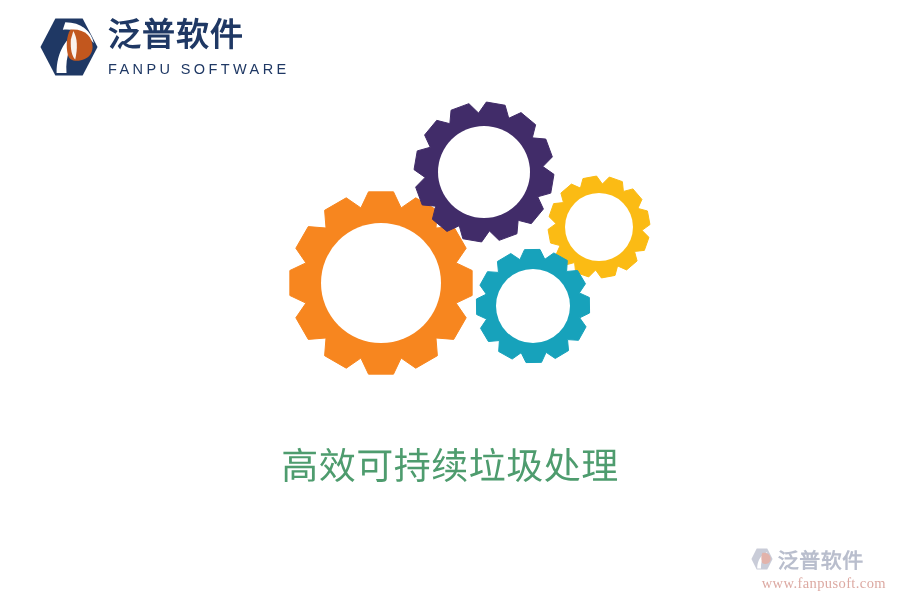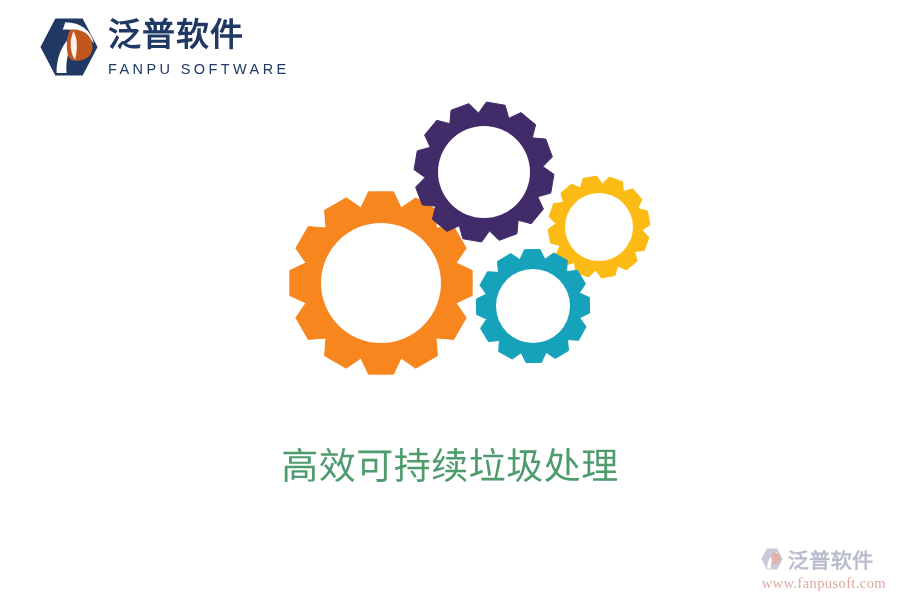--- a/index.html
+++ b/index.html
@@ -126,21 +126,21 @@
     color: #b9becd;
     letter-spacing: 0.5px;
     font-family: "DejaVu Sans", "Liberation Sans", sans-serif;
     white-space: nowrap;
   }
   .watermark-url {
     font-size: 14.5px;
     color: #dca9a2;
     letter-spacing: 0.4px;
     margin-top: 1px;
-    margin-left: 2px;
+    margin-left: 12px;
     font-family: "Liberation Serif", serif;
     white-space: nowrap;
   }
 </style>
 </head>
 <body>
 
 <div class="page">
 
   <div class="brand-logo">

